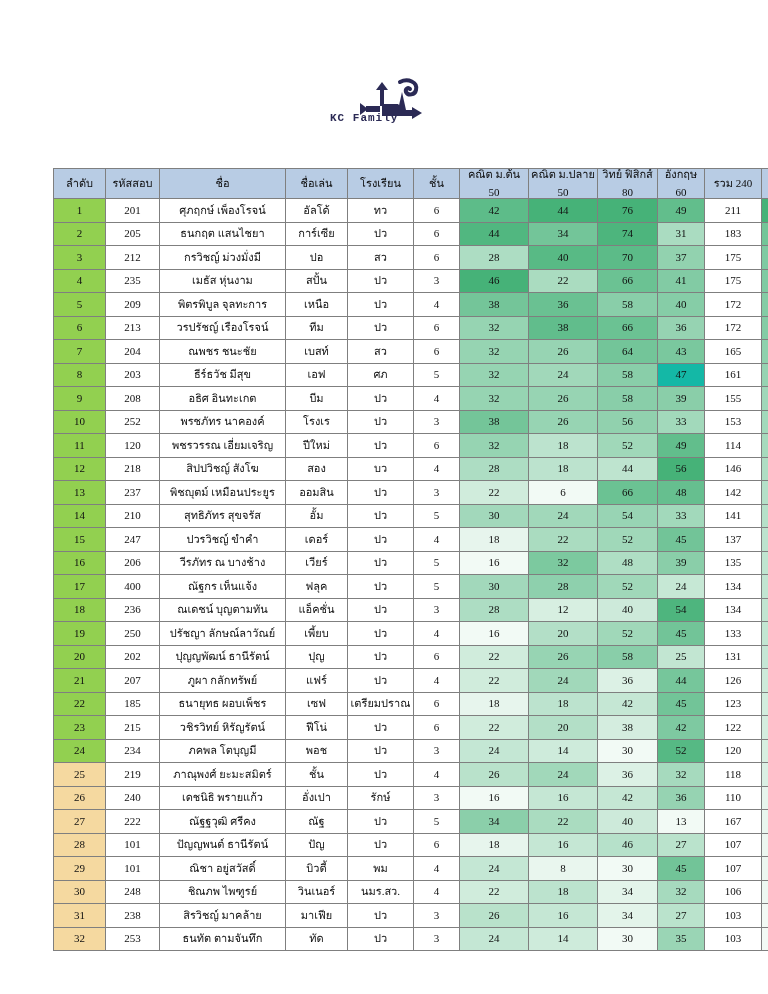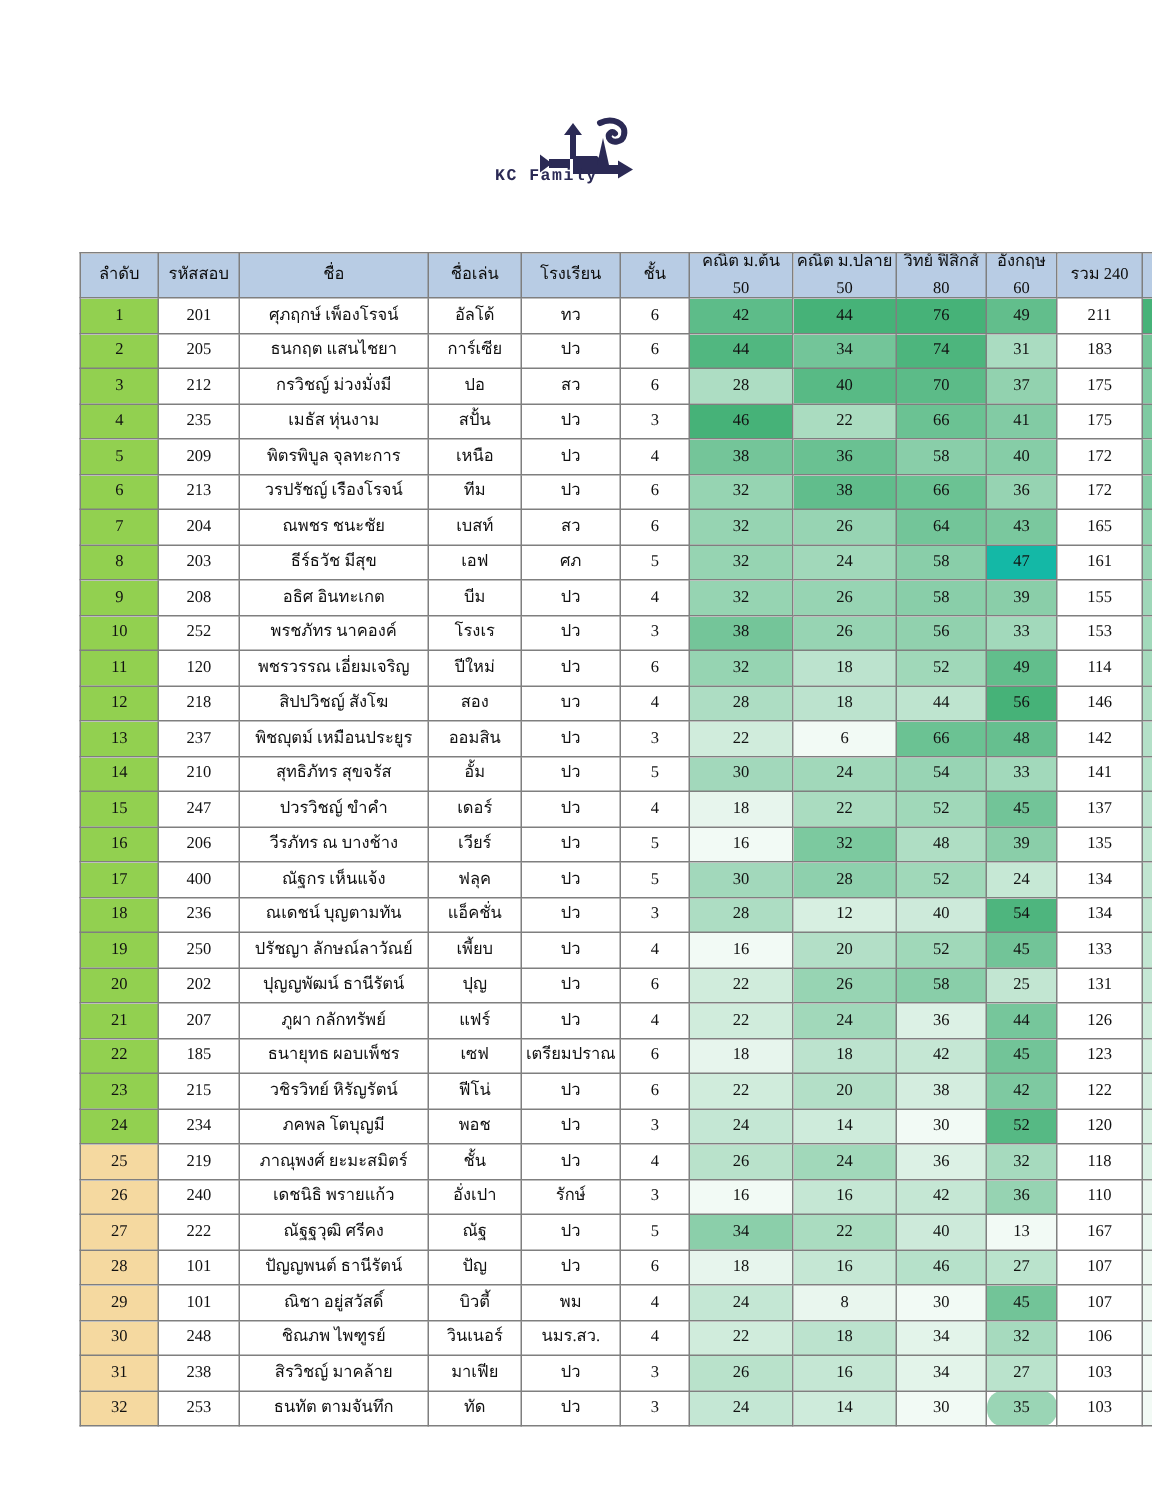--- a/index.html
+++ b/index.html
@@ -615,21 +615,21 @@
           <tr>
             <td class="rank-tan">32</td>
             <td class="plain">253</td>
             <td class="name plain">ธนทัต ตามจันทึก</td>
             <td class="plain">ทัด</td>
             <td class="plain">ปว</td>
             <td class="plain">3</td>
             <td style="background: rgb(196, 231, 212);">24</td>
             <td style="background: rgb(206, 235, 219);">14</td>
             <td style="background: rgb(242, 250, 245);">30</td>
-            <td style="background: rgb(154, 213, 181); border-radius: 11px;">35</td>
+            <td style="background: rgb(154, 213, 181);">35</td>
             <td class="total">103</td>
             <td style="background: rgb(242, 250, 245);">42.92</td>
           </tr>
         </tbody>
     </table>
   </div>
 
 </div>
 
 </body></html>

